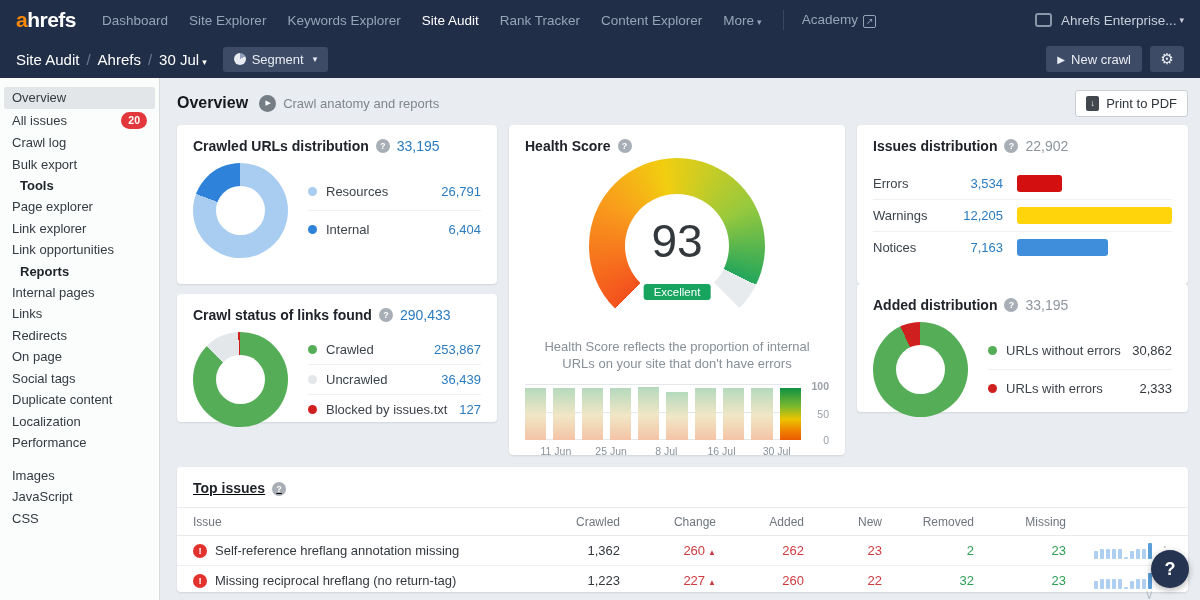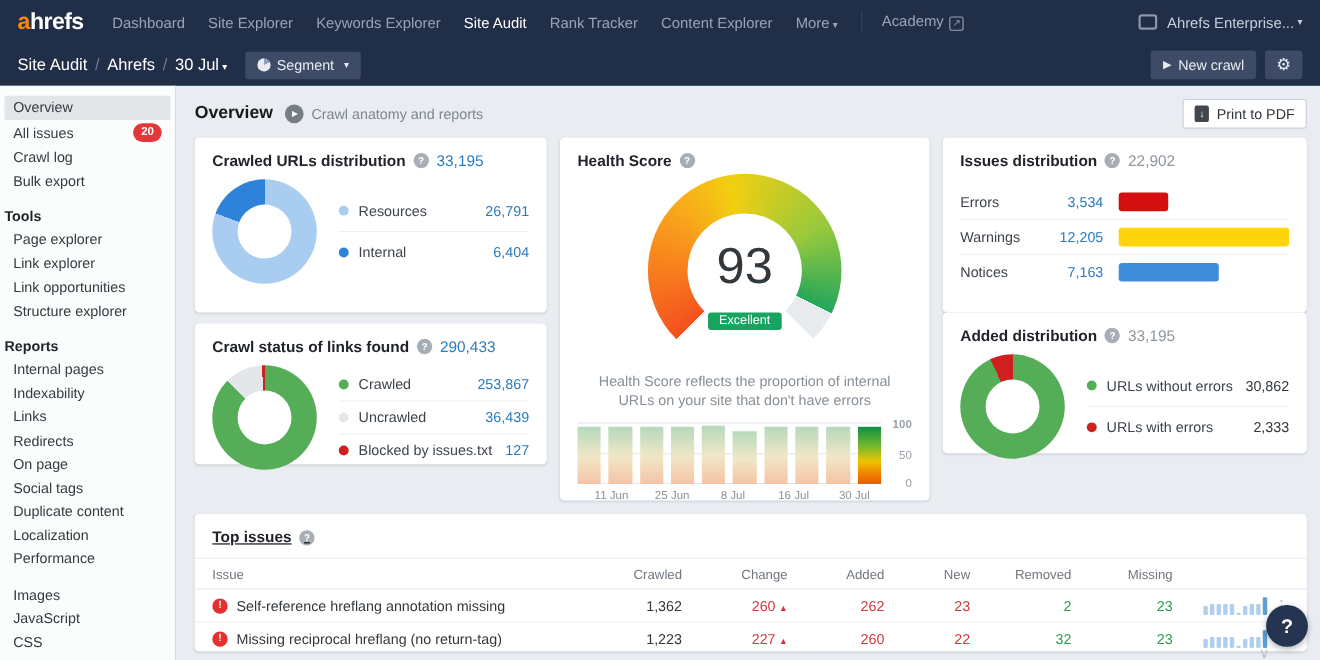--- a/index.html
+++ b/index.html
@@ -27,21 +27,21 @@
   .pie-icon { width:12px; height:12px; border-radius:50%; background:conic-gradient(#8fa0ba 0 65deg,#e8ecf2 65deg 360deg); }
   .sub-right { margin-left:auto; display:flex; gap:8px; }
   .play-sm { font-size:10px; }
   .gear-btn { width:34px; display:flex; justify-content:center; font-size:15px; padding:4px 0; }
 
   
   .layout { display:flex; height:522px; }
   .sidebar { width:160px; background:#fbfcfc; border-right:1px solid #d8dcdf; padding-top:9px; flex-shrink:0; }
   .side-item { font-size:13px; color:#333a41; padding:3px 12px; line-height:15.5px; cursor:pointer; display:flex; align-items:center; }
   .side-item.selected { background:#e3e6e8; border-radius:2px; margin:0 4px; padding:3px 8px; }
-  .side-header { font-size:13px; font-weight:bold; color:#1d2229; padding:3px 4px; margin-top:11px; }
+  .side-header { font-size:13px; font-weight:bold; color:#1d2229; padding:3px 20px; }
   .side-gap { height:11px; }
   .badge { margin-left:auto; background:#e2383c; color:#fff; font-size:10.5px; border-radius:9px; padding:1px 7px; font-weight:bold; }
 
   
   .main { flex:1; padding:9px 12px 0 17px; overflow:hidden; }
   .main-header { display:flex; align-items:center; height:32px; margin-bottom:6px; }
   .page-title { font-size:16px; font-weight:bold; color:#17191c; }
   .play-circle { width:17px; height:17px; border-radius:50%; background:#757d85; color:#fff; font-size:7px; display:flex; align-items:center; justify-content:center; padding-left:1px; margin:0 7px 0 11px; cursor:pointer; }
   .subtitle { font-size:13px; color:#7d858d; }
   .print-btn { margin-left:auto; background:#fff; border:1px solid #c9ced3; border-radius:3px; padding:5px 10px; font-size:13px; color:#2f353b; display:flex; align-items:center; gap:7px; cursor:pointer; }
@@ -176,24 +176,22 @@
     <div class="side-item">
         <span>All issues</span>
         <span class="badge">20</span>
       </div>
     <div class="side-item">Crawl log</div>
     <div class="side-item">Bulk export</div>
     <div class="side-header">Tools</div>
     <div class="side-item">Page explorer</div>
     <div class="side-item">Link explorer</div>
     <div class="side-item">Link opportunities</div>
-    <div class="side-item">Structure explorer</div>
     <div class="side-header">Reports</div>
     <div class="side-item">Internal pages</div>
-    <div class="side-item">Indexability</div>
     <div class="side-item">Links</div>
     <div class="side-item">Redirects</div>
     <div class="side-item">On page</div>
     <div class="side-item">Social tags</div>
     <div class="side-item">Duplicate content</div>
     <div class="side-item">Localization</div>
     <div class="side-item">Performance</div>
     <div class="side-gap"></div>
     <div class="side-item">Images</div>
     <div class="side-item">JavaScript</div>

